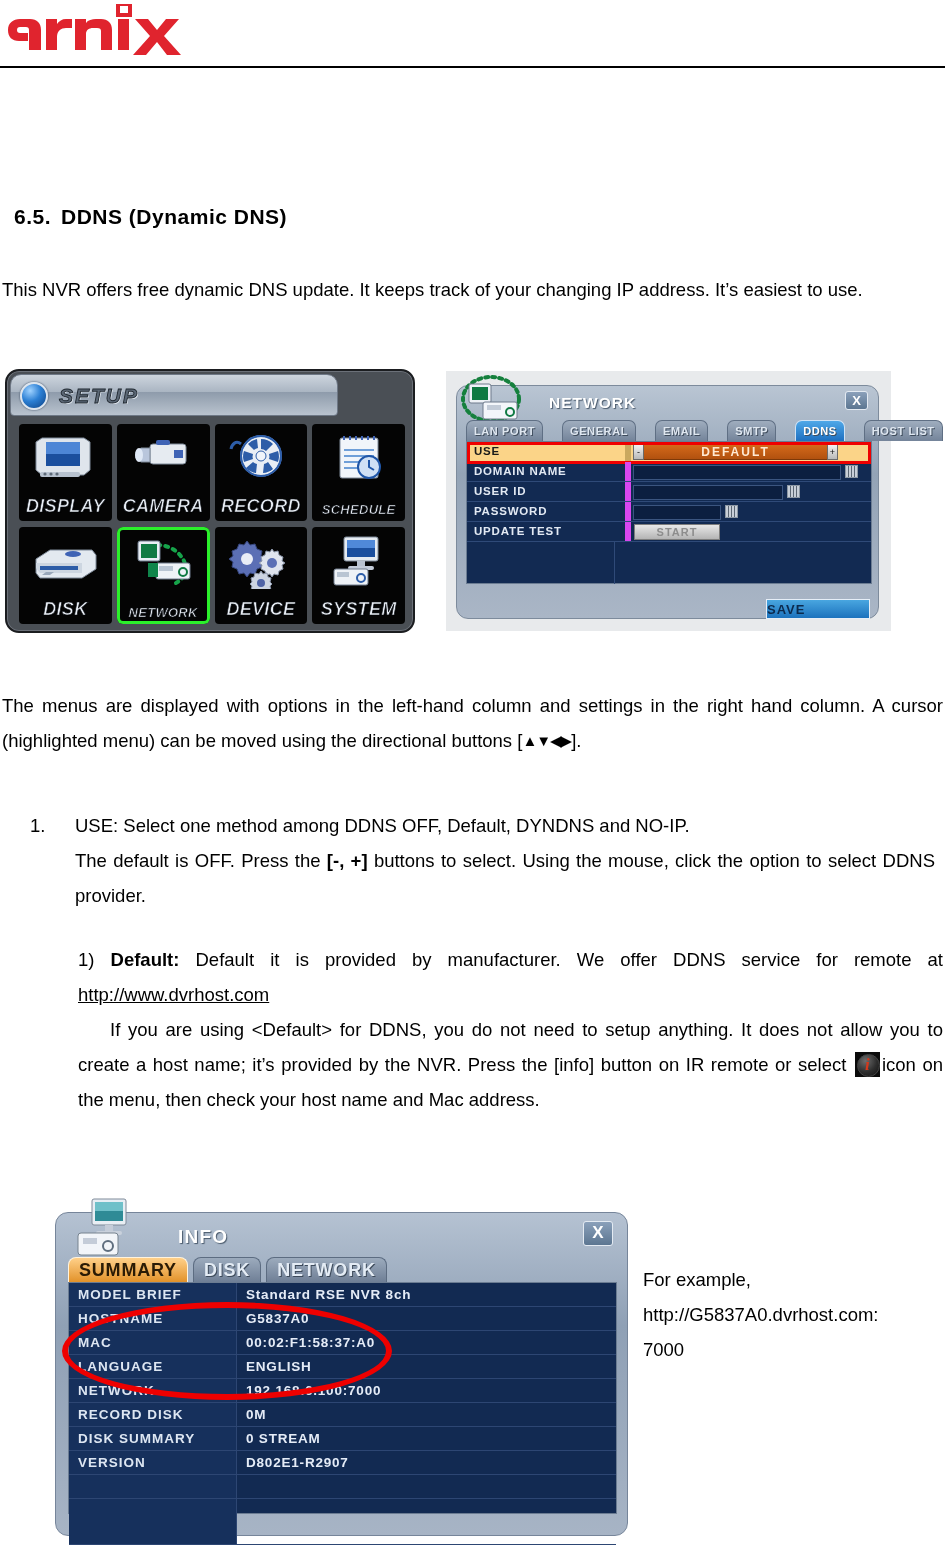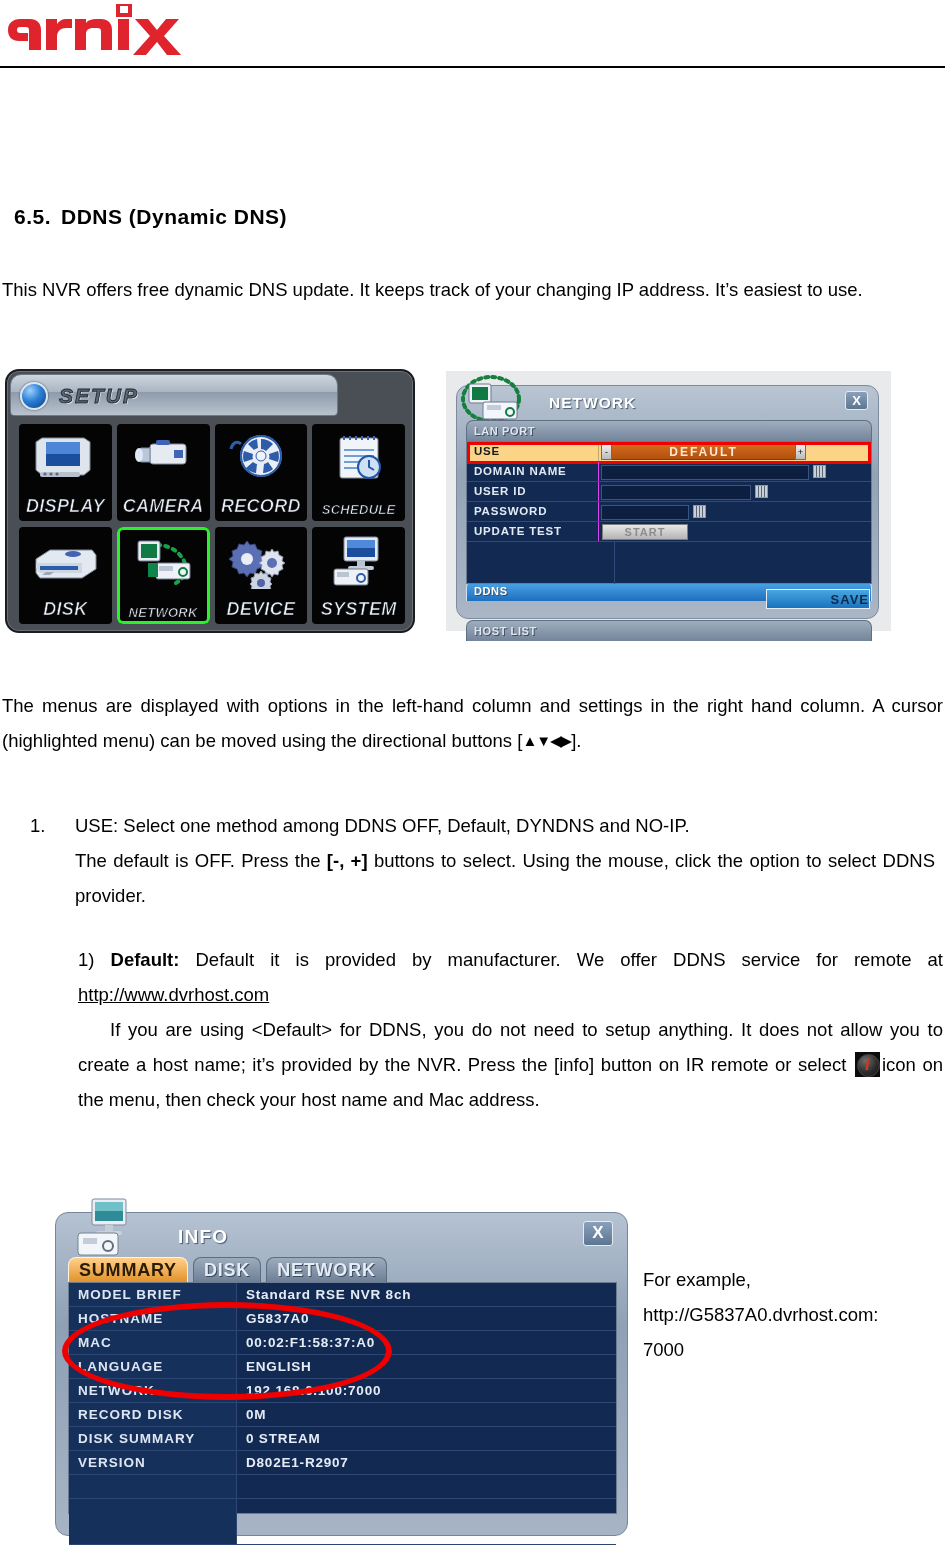--- a/index.html
+++ b/index.html
@@ -259,21 +259,20 @@
     font-weight: bold;
     text-align: center;
     line-height: 17px;
   }
   .nw-tabs {
     position: absolute;
     left: 9px; top: 34px;
     width: 406px; height: 21px;
     display: flex;
     gap: 19px;
-    flex-direction: column;
   }
   .nw-tab {
     height: 21px;
     padding: 0 7px;
     border-radius: 7px 7px 0 0;
     background: linear-gradient(180deg,#9fadbe 0%, #74849a 100%);
     border: 1px solid #5f6f84;
     border-bottom: none;
     font-size: 11px;
     font-weight: bold;
@@ -296,27 +295,27 @@
     border: 1px solid #6b7c92;
   }
   .nw-row {
     position: relative;
     height: 20px;
     border-bottom: 1px solid #2f4a78;
     display: flex;
     align-items: center;
   }
   .nw-row .lbl {
-    width: 132px;
+    width: 164px;
     padding-left: 7px;
     font-size: 11.5px;
     font-weight: bold;
     letter-spacing: 0.8px;
     color: #e2e9f3;
-    border-right: 1px solid #d946ef;
+    border-right: 6px solid #d946ef;
     height: 100%;
     line-height: 19px;
   }
   .nw-row .val {
     flex: 1;
     height: 100%;
     position: relative;
   }
   .nw-row.highlight {
     background: #fbd488;
@@ -388,25 +387,25 @@
     display: flex;
   }
   .nw-blank .lcol { width: 148px; border-right: 1px solid #2f4a78; }
   .nw-footer {
     position: absolute;
     left: 9px; bottom: 8px;
     width: 406px; height: 24px;
   }
   .save-btn {
     position: absolute;
-    right: 2px; top: 3px;
+    right: 2px; top: 13px;
     width: 104px; height: 20px;
     background: linear-gradient(180deg,#49a6e0 0%, #1c72bd 100%);
     border: 1px solid #e6eef7;
-    text-align: right;
+    text-align: left;
     font-size: 13px;
     font-weight: bold;
     letter-spacing: 1px;
     color: #0c2a4d;
     line-height: 19px;
   }
   .red-box {
     position: absolute;
     left: 0px; top: 0px;
     width: 100%; height: 22px;

